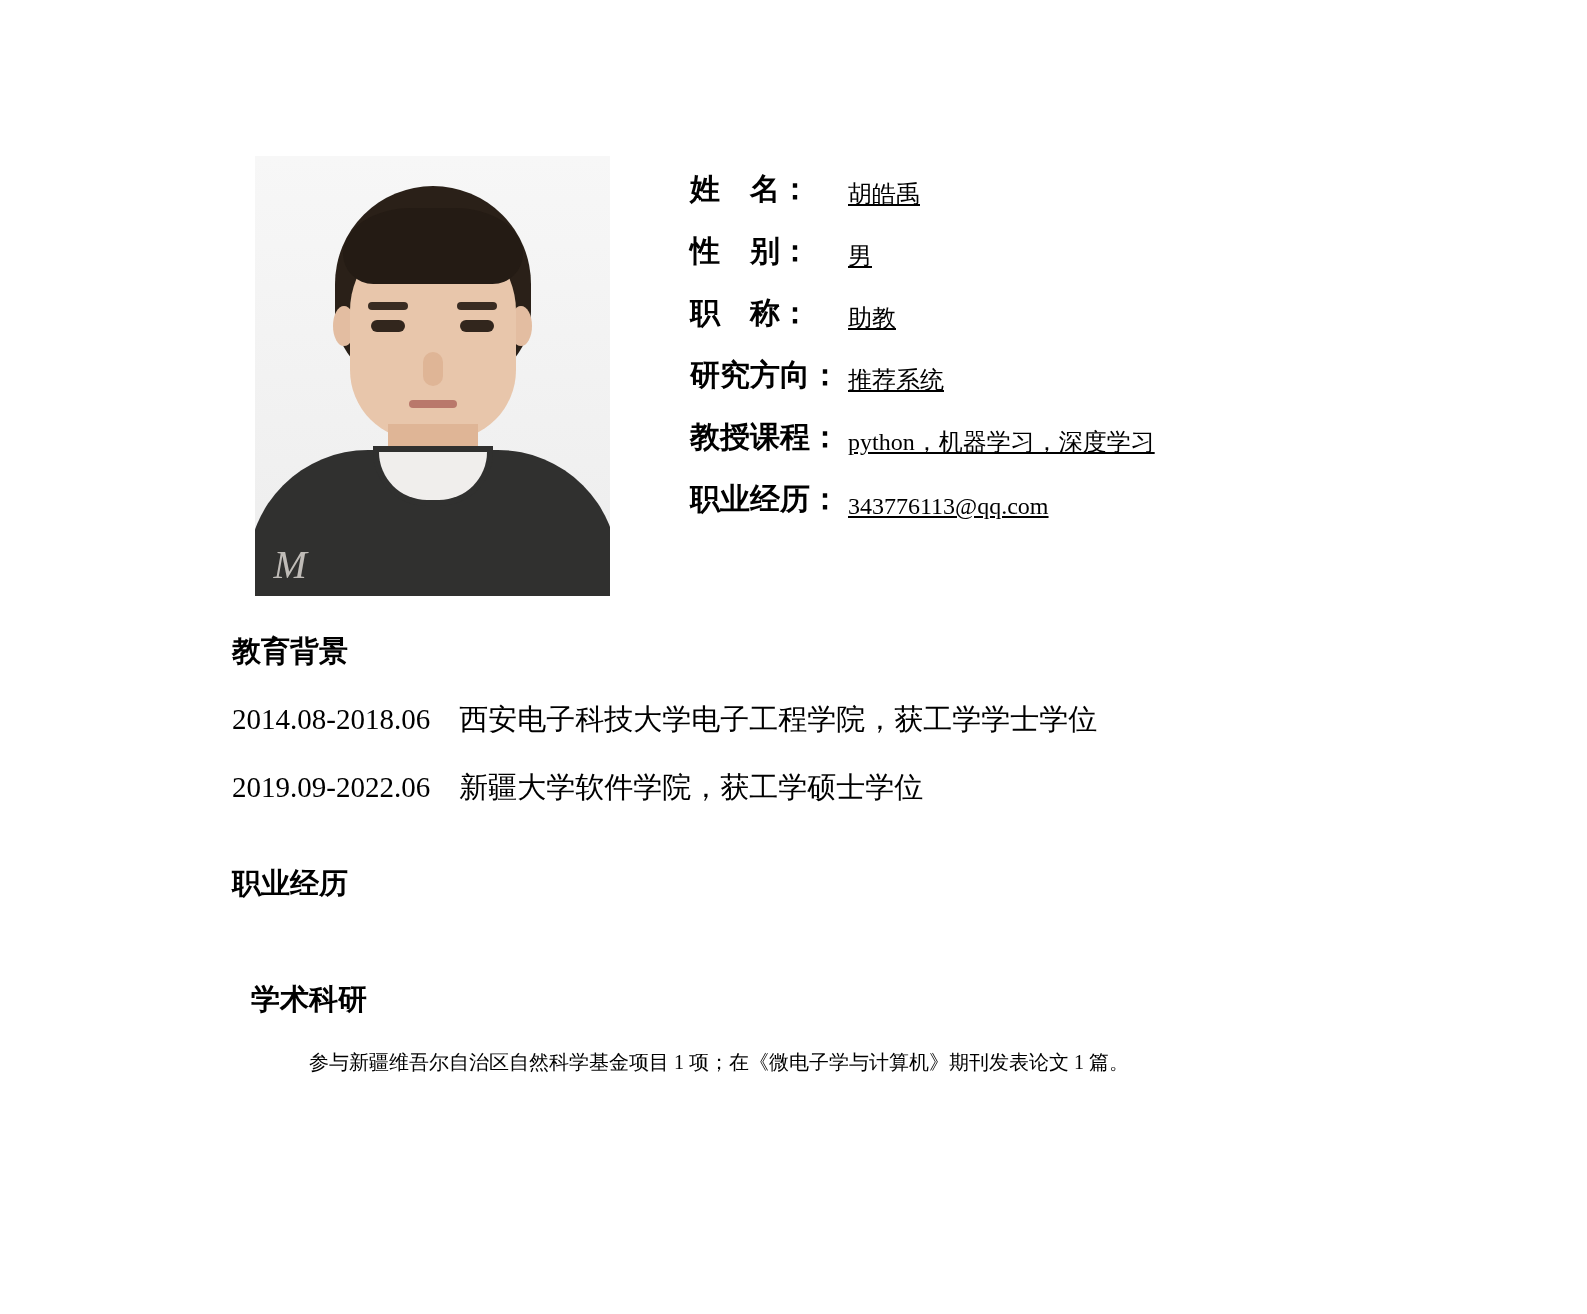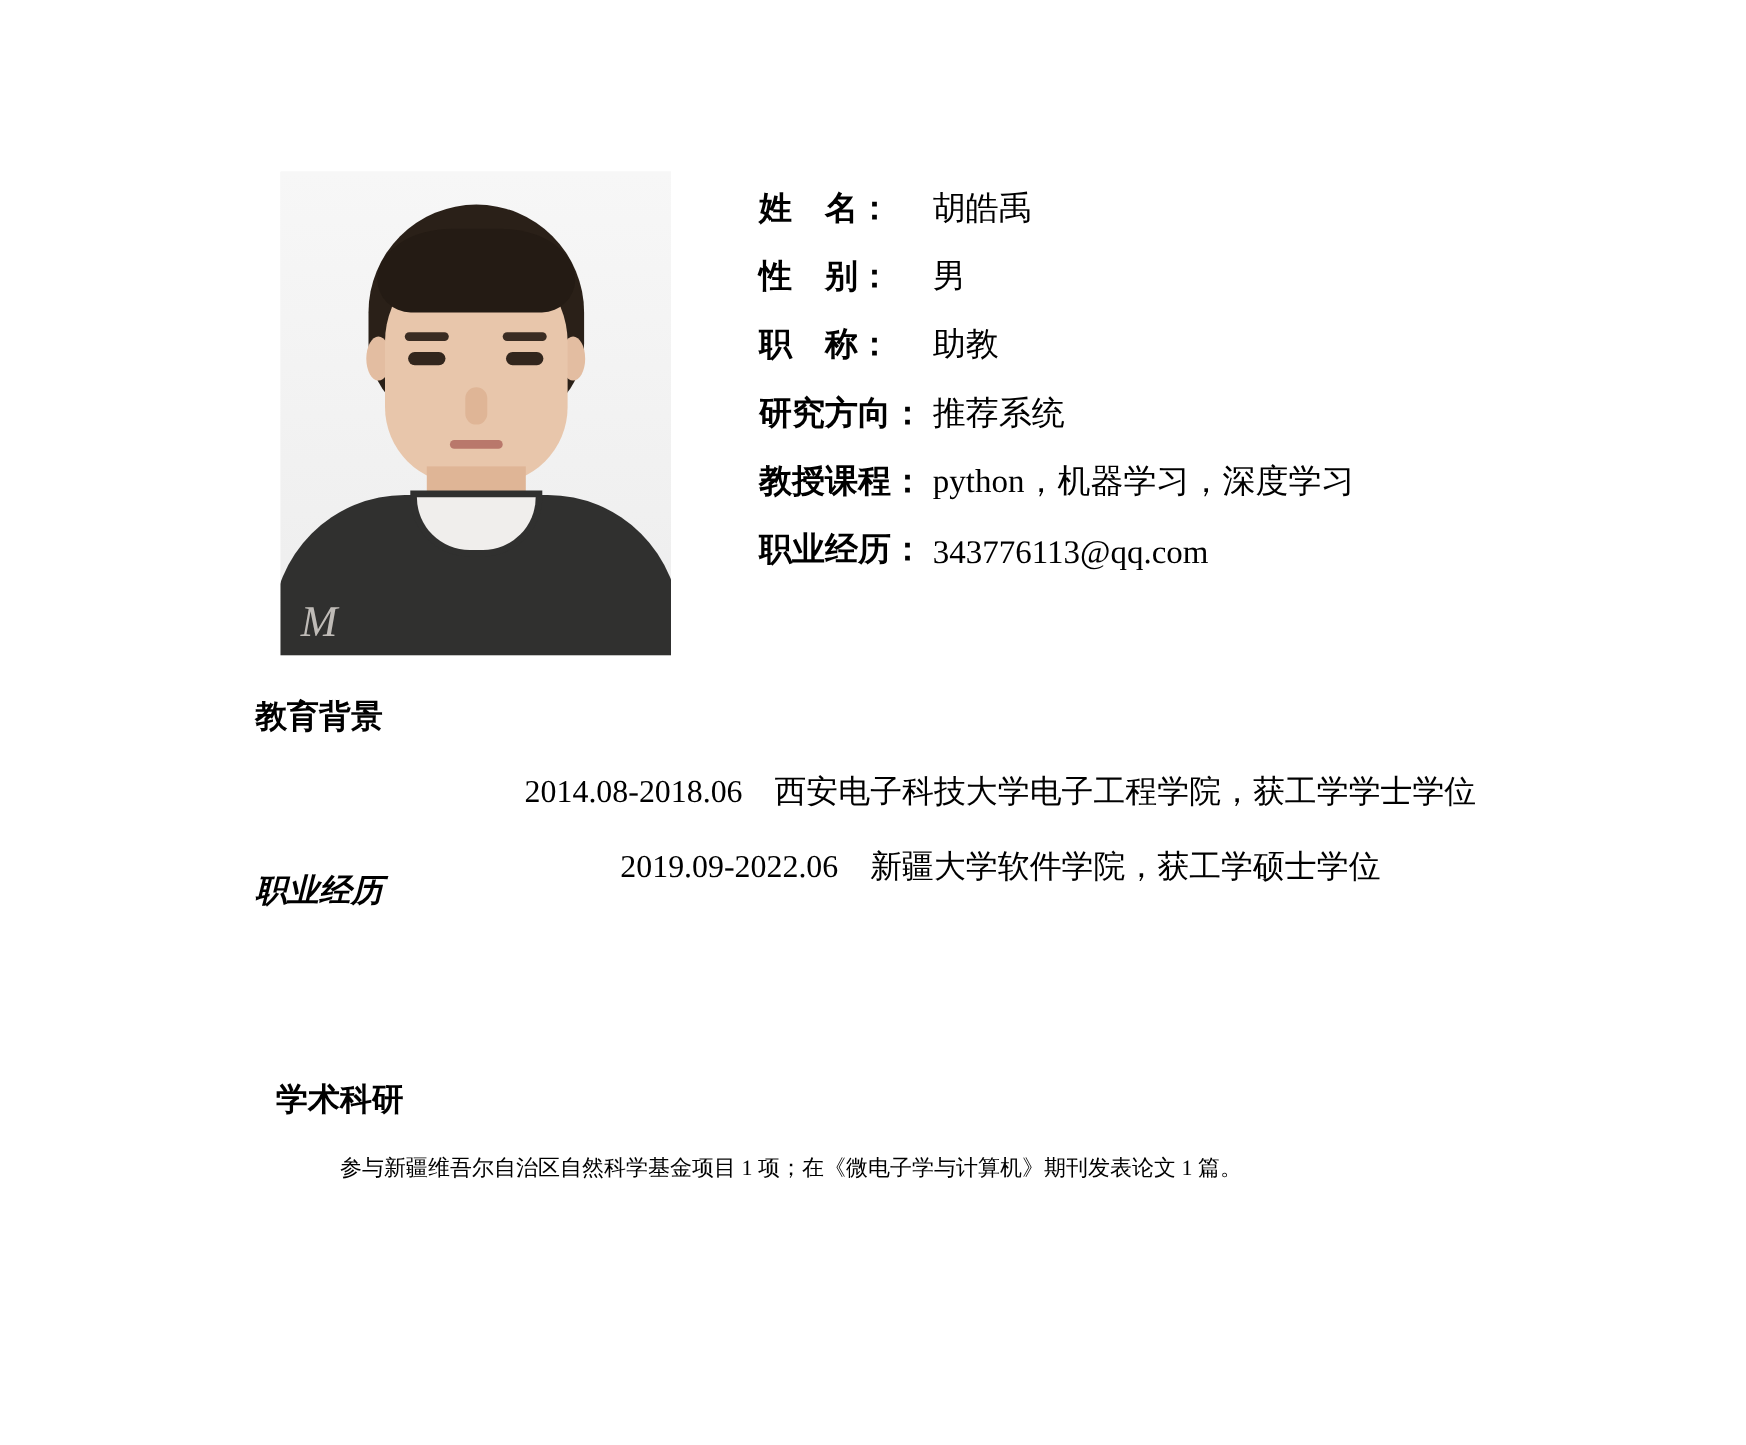--- a/index.html
+++ b/index.html
@@ -180,57 +180,57 @@
   }
   .info-label {
     font-weight: bold;
     font-size: 30px;
     letter-spacing: 0;
     white-space: pre;
     min-width: 158px;
     font-family: "Liberation Serif", "DejaVu Serif", serif;
   }
   .info-value {
-    font-size: 30px;
-    font-family: "Liberation Serif", "DejaVu Serif", serif;
+    font-size: 24px;
+    font-family: "Liberation Serif", "DejaVu Serif", serif;
+    text-decoration: underline;
   }
 
   
   .section {
     position: absolute;
     left: 0;
     width: 1587px;
   }
   .section-title {
     font-weight: bold;
     font-size: 29px;
     margin-left: 232px;
     font-family: "Liberation Serif", "DejaVu Serif", serif;
   }
   .entry {
     font-size: 29px;
     margin-left: 232px;
     margin-top: 28px;
     font-family: "Liberation Serif", "DejaVu Serif", serif;
     white-space: pre;
-    text-align: center;
   }
   .para {
     font-size: 20px;
     margin-left: 232px;
     margin-right: 240px;
     margin-top: 26px;
     line-height: 1.65;
     text-indent: 58px;
     font-family: "Liberation Serif", "DejaVu Serif", serif;
     text-align: justify;
   }
 
   #sec-education { top: 632px; }
-  #sec-career { top: 790px; font-style: italic; }
+  #sec-career { top: 864px; }
   #sec-research { top: 980px; padding-left: 19px; }
 </style>
 </head>
 <body>
 
 <div class="page">
 
   <div class="header">
 
     <div class="photo-frame">

